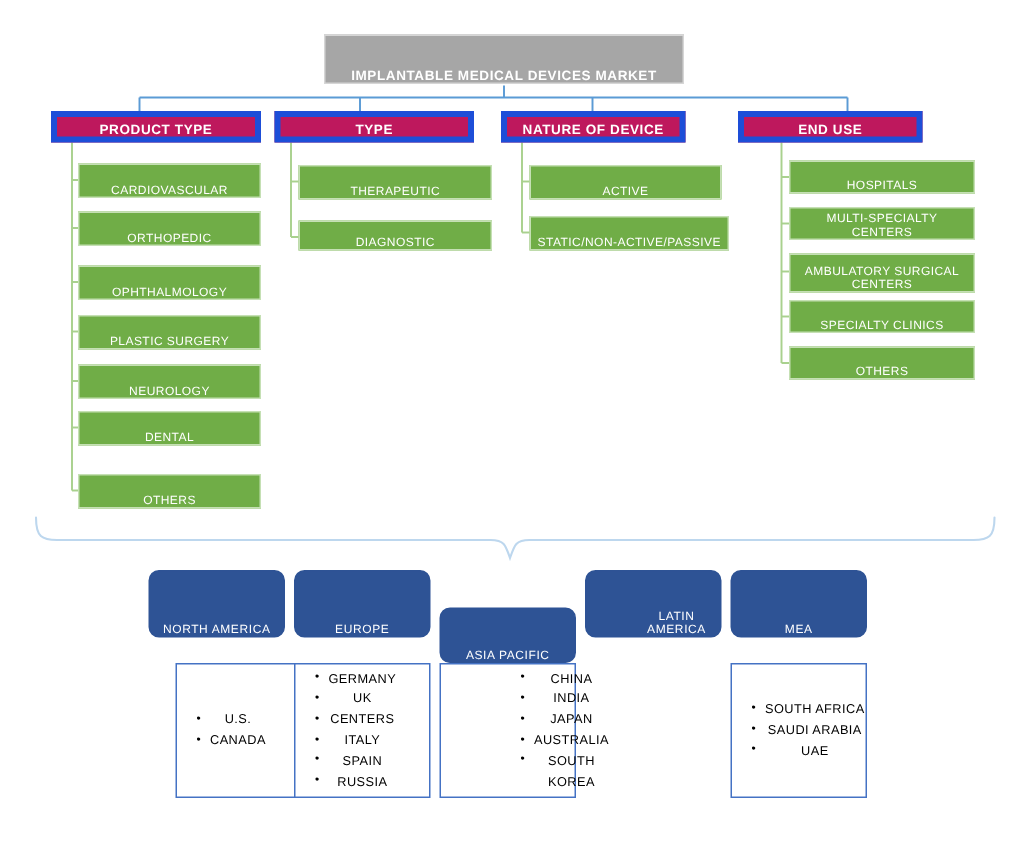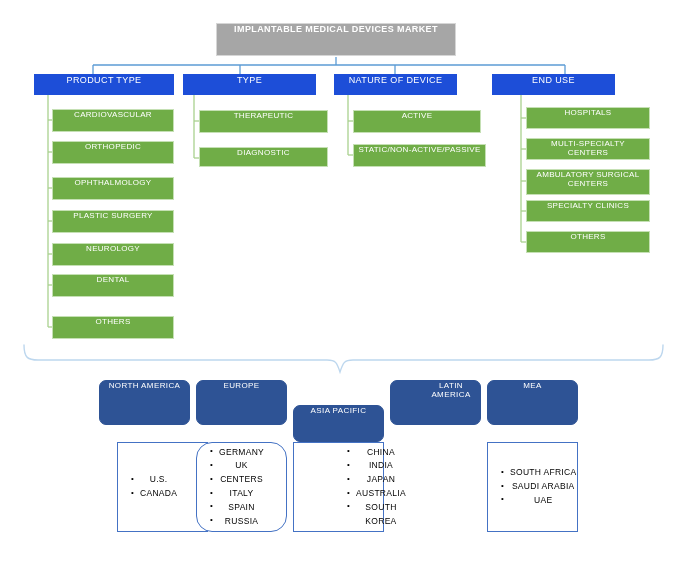--- a/index.html
+++ b/index.html
@@ -26,41 +26,41 @@
     width: 686px;
     height: 564px;
     pointer-events: none;
   }
 
   
   .box {
     position: absolute;
     box-sizing: border-box;
     display: flex;
-    align-items: flex-start;
+    align-items: flex-end;
     justify-content: center;
     text-align: center;
     line-height: 1.15;
   }
 
   .root-box {
     background: #a6a6a6;
     border: 1px solid #d6d6d6;
     color: #ffffff;
     font-size: 9px;
     font-weight: bold;
     letter-spacing: 0.4px;
   }
 
   .seg-box {
-    background: #1d4ed8;
-    border: 1px solid #1d4ed8;
+    background: #be185d;
+    border: 4px solid #1d4ed8;
     color: #ffffff;
     font-size: 9px;
-    font-weight: normal;
+    font-weight: bold;
     letter-spacing: 0.4px;
   }
 
   .leaf-box {
     background: #70ad47;
     border: 1px solid #c5e0b4;
     color: #ffffff;
     font-size: 8px;
     letter-spacing: 0.3px;
     padding: 0 3px;
@@ -240,21 +240,21 @@
     <span>MEA</span>
   </div>
 
   <div class="box country-box" style="left:117px; top:442px; width:91px; height:90px;">
     <ul class="country-list">
       <li>U.S.</li>
       <li>CANADA</li>
     </ul>
   </div>
 
-  <div class="box country-box" style="left:196px; top:442px; width:91px; height:90px;border-radius:16px;">
+  <div class="box country-box" style="left:196px; top:442px; width:91px; height:90px;">
     <ul class="country-list">
       <li>GERMANY</li>
       <li>UK</li>
       <li>CENTERS</li>
       <li>ITALY</li>
       <li>SPAIN</li>
       <li>RUSSIA</li>
     </ul>
   </div>
 

